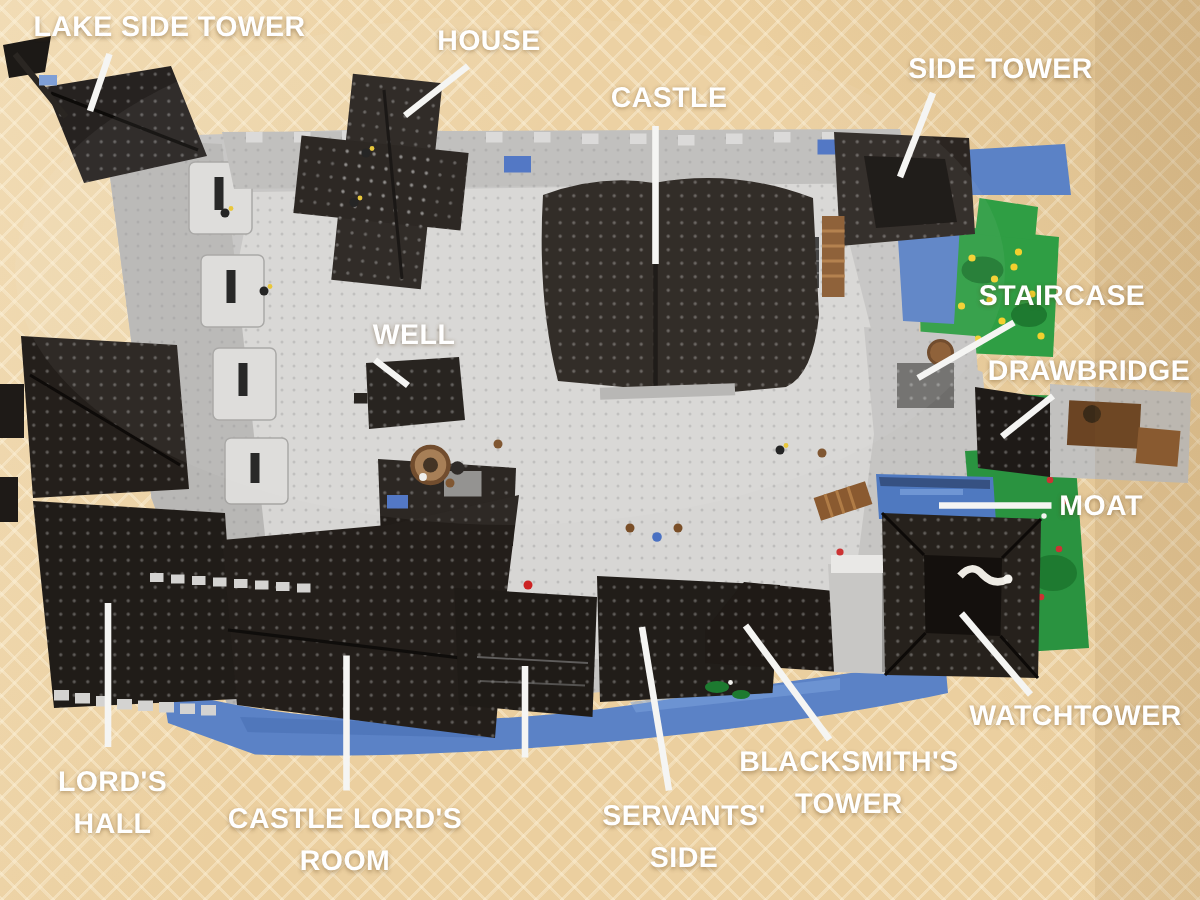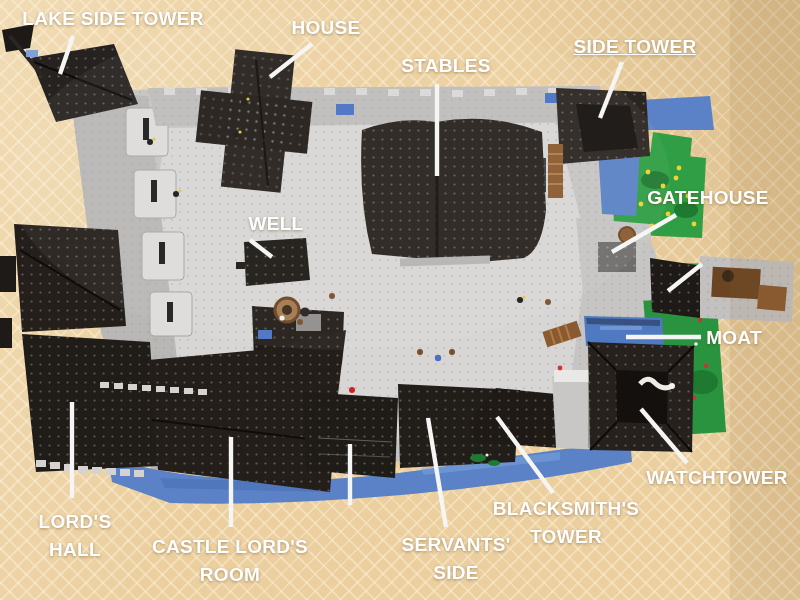--- a/index.html
+++ b/index.html
@@ -330,23 +330,24 @@
     <line x1="72" y1="402" x2="72" y2="498"></line>
     <line x1="231" y1="437" x2="231" y2="527"></line>
     <line x1="350" y1="444" x2="350" y2="505"></line>
     <line x1="428" y1="418" x2="446" y2="527"></line>
     <line x1="497" y1="417" x2="553" y2="493"></line>
   </g>
 </svg>
 
 <div class="label" style="left:113px; top:5px;">LAKE SIDE TOWER</div>
 <div class="label" style="left:326px; top:14px;">HOUSE</div>
-<div class="label" style="left:446px; top:52px;">STABLES</div>
-<div class="label" style="left:635px; top:33px;text-decoration:underline;">SIDE TOWER</div>
-<div class="label" style="left:708px; top:184px;">GATEHOUSE</div>
+<div class="label" style="left:446px; top:52px;">CASTLE</div>
+<div class="label" style="left:667px; top:33px;">SIDE TOWER</div>
+<div class="label" style="left:708px; top:184px;">STAIRCASE</div>
+<div class="label" style="left:726px; top:234px;">DRAWBRIDGE</div>
 <div class="label" style="left:734px; top:324px;">MOAT</div>
 <div class="label" style="left:236px; top:210px;margin-left:40px;">WELL</div>
 <div class="label" style="left:75px;  top:508px;">LORD'S
 HALL</div>
 <div class="label" style="left:717px; top:464px;">WATCHTOWER</div>
 <div class="label" style="left:230px; top:533px;">CASTLE LORD'S
 ROOM</div>
 <div class="label" style="left:456px; top:531px;">SERVANTS'
 SIDE</div>
 <div class="label" style="left:566px; top:495px;">BLACKSMITH'S

